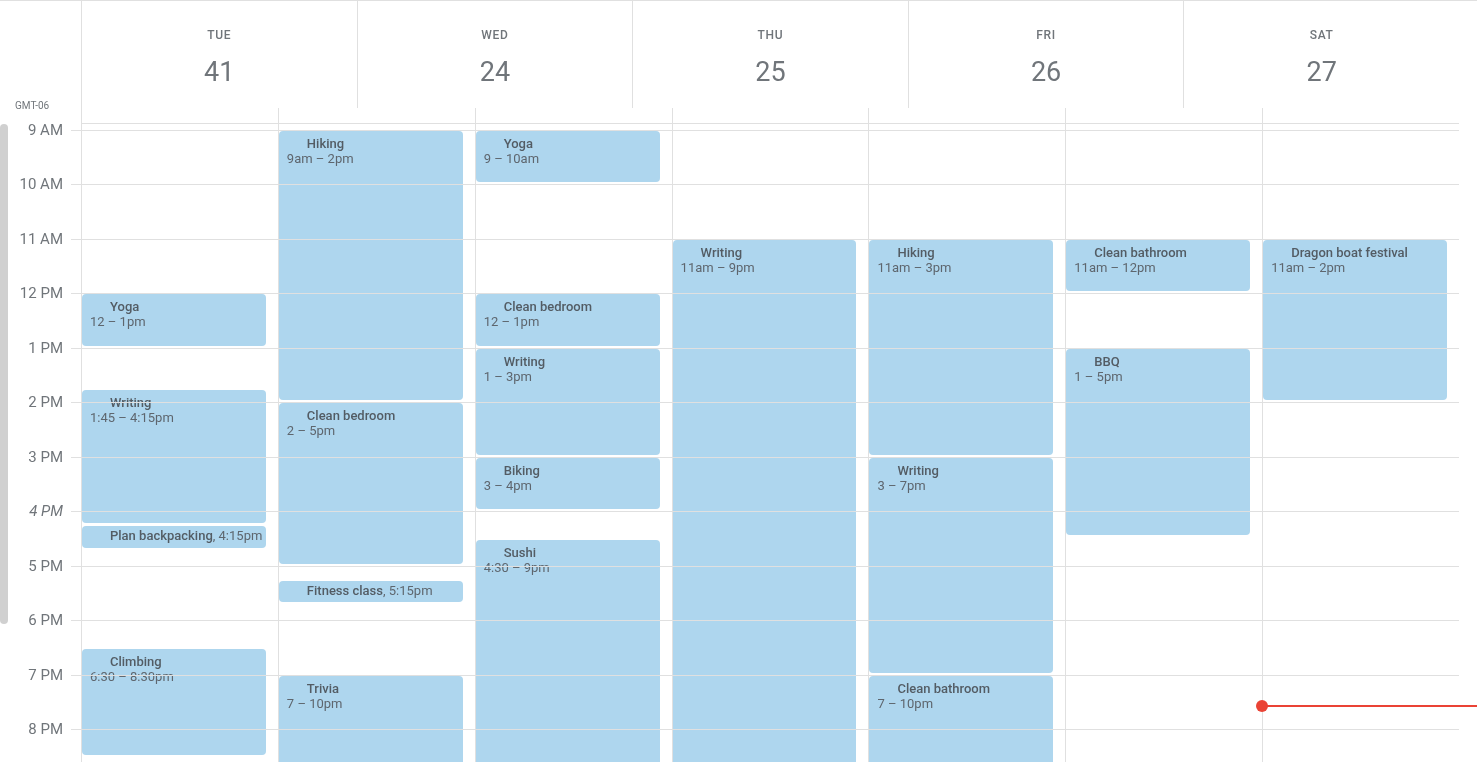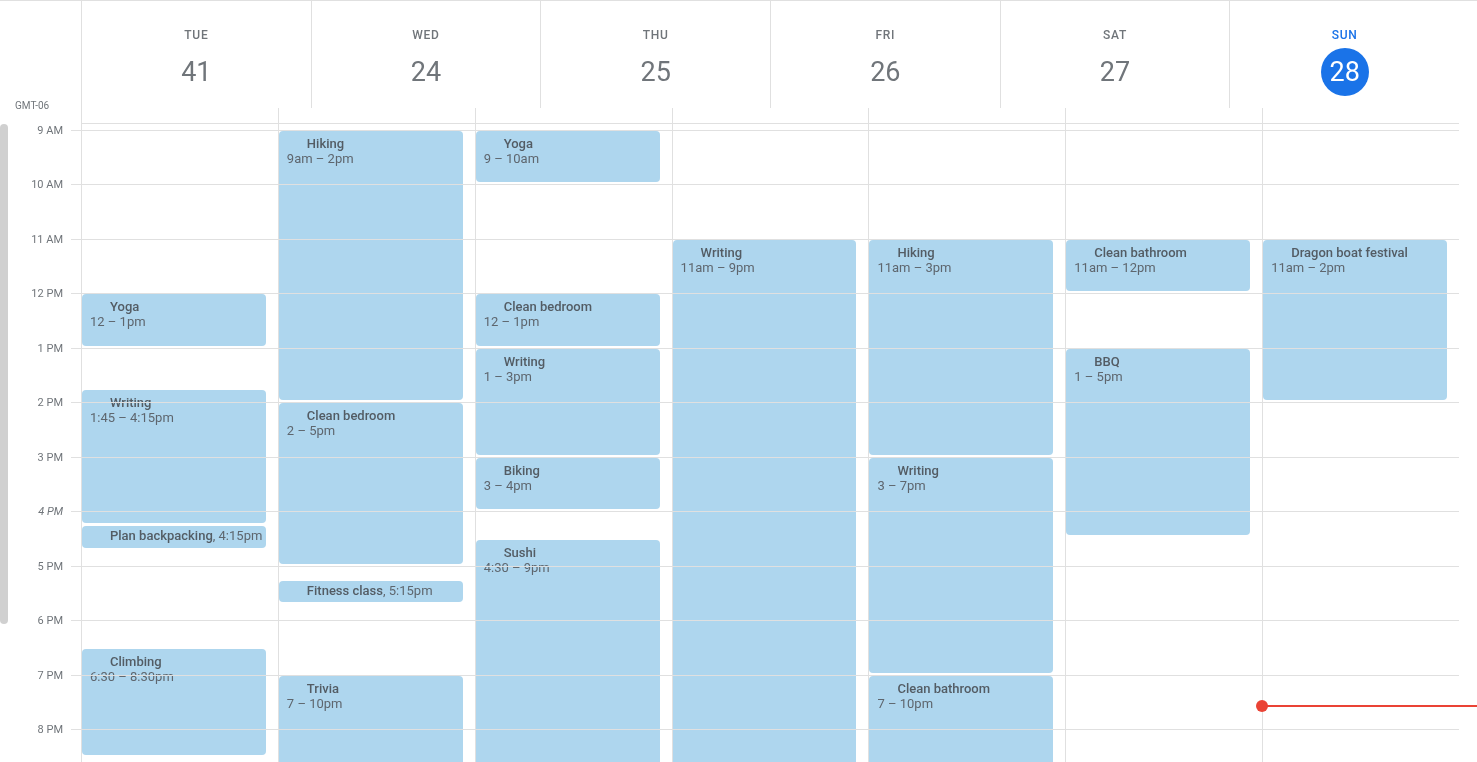--- a/index.html
+++ b/index.html
@@ -84,21 +84,21 @@
   .hour-labels {
     position: absolute;
     left: 0;
     top: 0;
     width: 81px;
     height: 100%;
   }
   .hour-label {
     position: absolute;
     right: 18px;
-    font-size: 11px;
+    font-size: 15px;
     color: #70757a;
     transform: translateY(-50%);
   }
   .hour-tick {
     position: absolute;
     right: 0;
     width: 10px;
     height: 1px;
     background: #e0e0e0;
   }
@@ -170,21 +170,20 @@
 <div class="top-border"></div>
 <div class="scrollbar"></div>
 <div class="tz-label">GMT-06</div>
 
 <div class="header-row" id="header-row">
     <div class="header-cell"><div class="dow">TUE</div><div class="dnum">41</div></div>
     <div class="header-cell"><div class="dow">WED</div><div class="dnum">24</div></div>
     <div class="header-cell"><div class="dow">THU</div><div class="dnum">25</div></div>
     <div class="header-cell"><div class="dow">FRI</div><div class="dnum">26</div></div>
     <div class="header-cell"><div class="dow">SAT</div><div class="dnum">27</div></div>
-    <div class="header-cell"><div class="dow today">SUN</div><div class="dnum today">28</div></div>
   </div>
 <div class="allday-row" id="allday-row">
     <div class="allday-cell"></div>
     <div class="allday-cell"></div>
     <div class="allday-cell"></div>
     <div class="allday-cell"></div>
     <div class="allday-cell"></div>
     <div class="allday-cell"></div>
     <div class="allday-cell"></div>
   </div>

